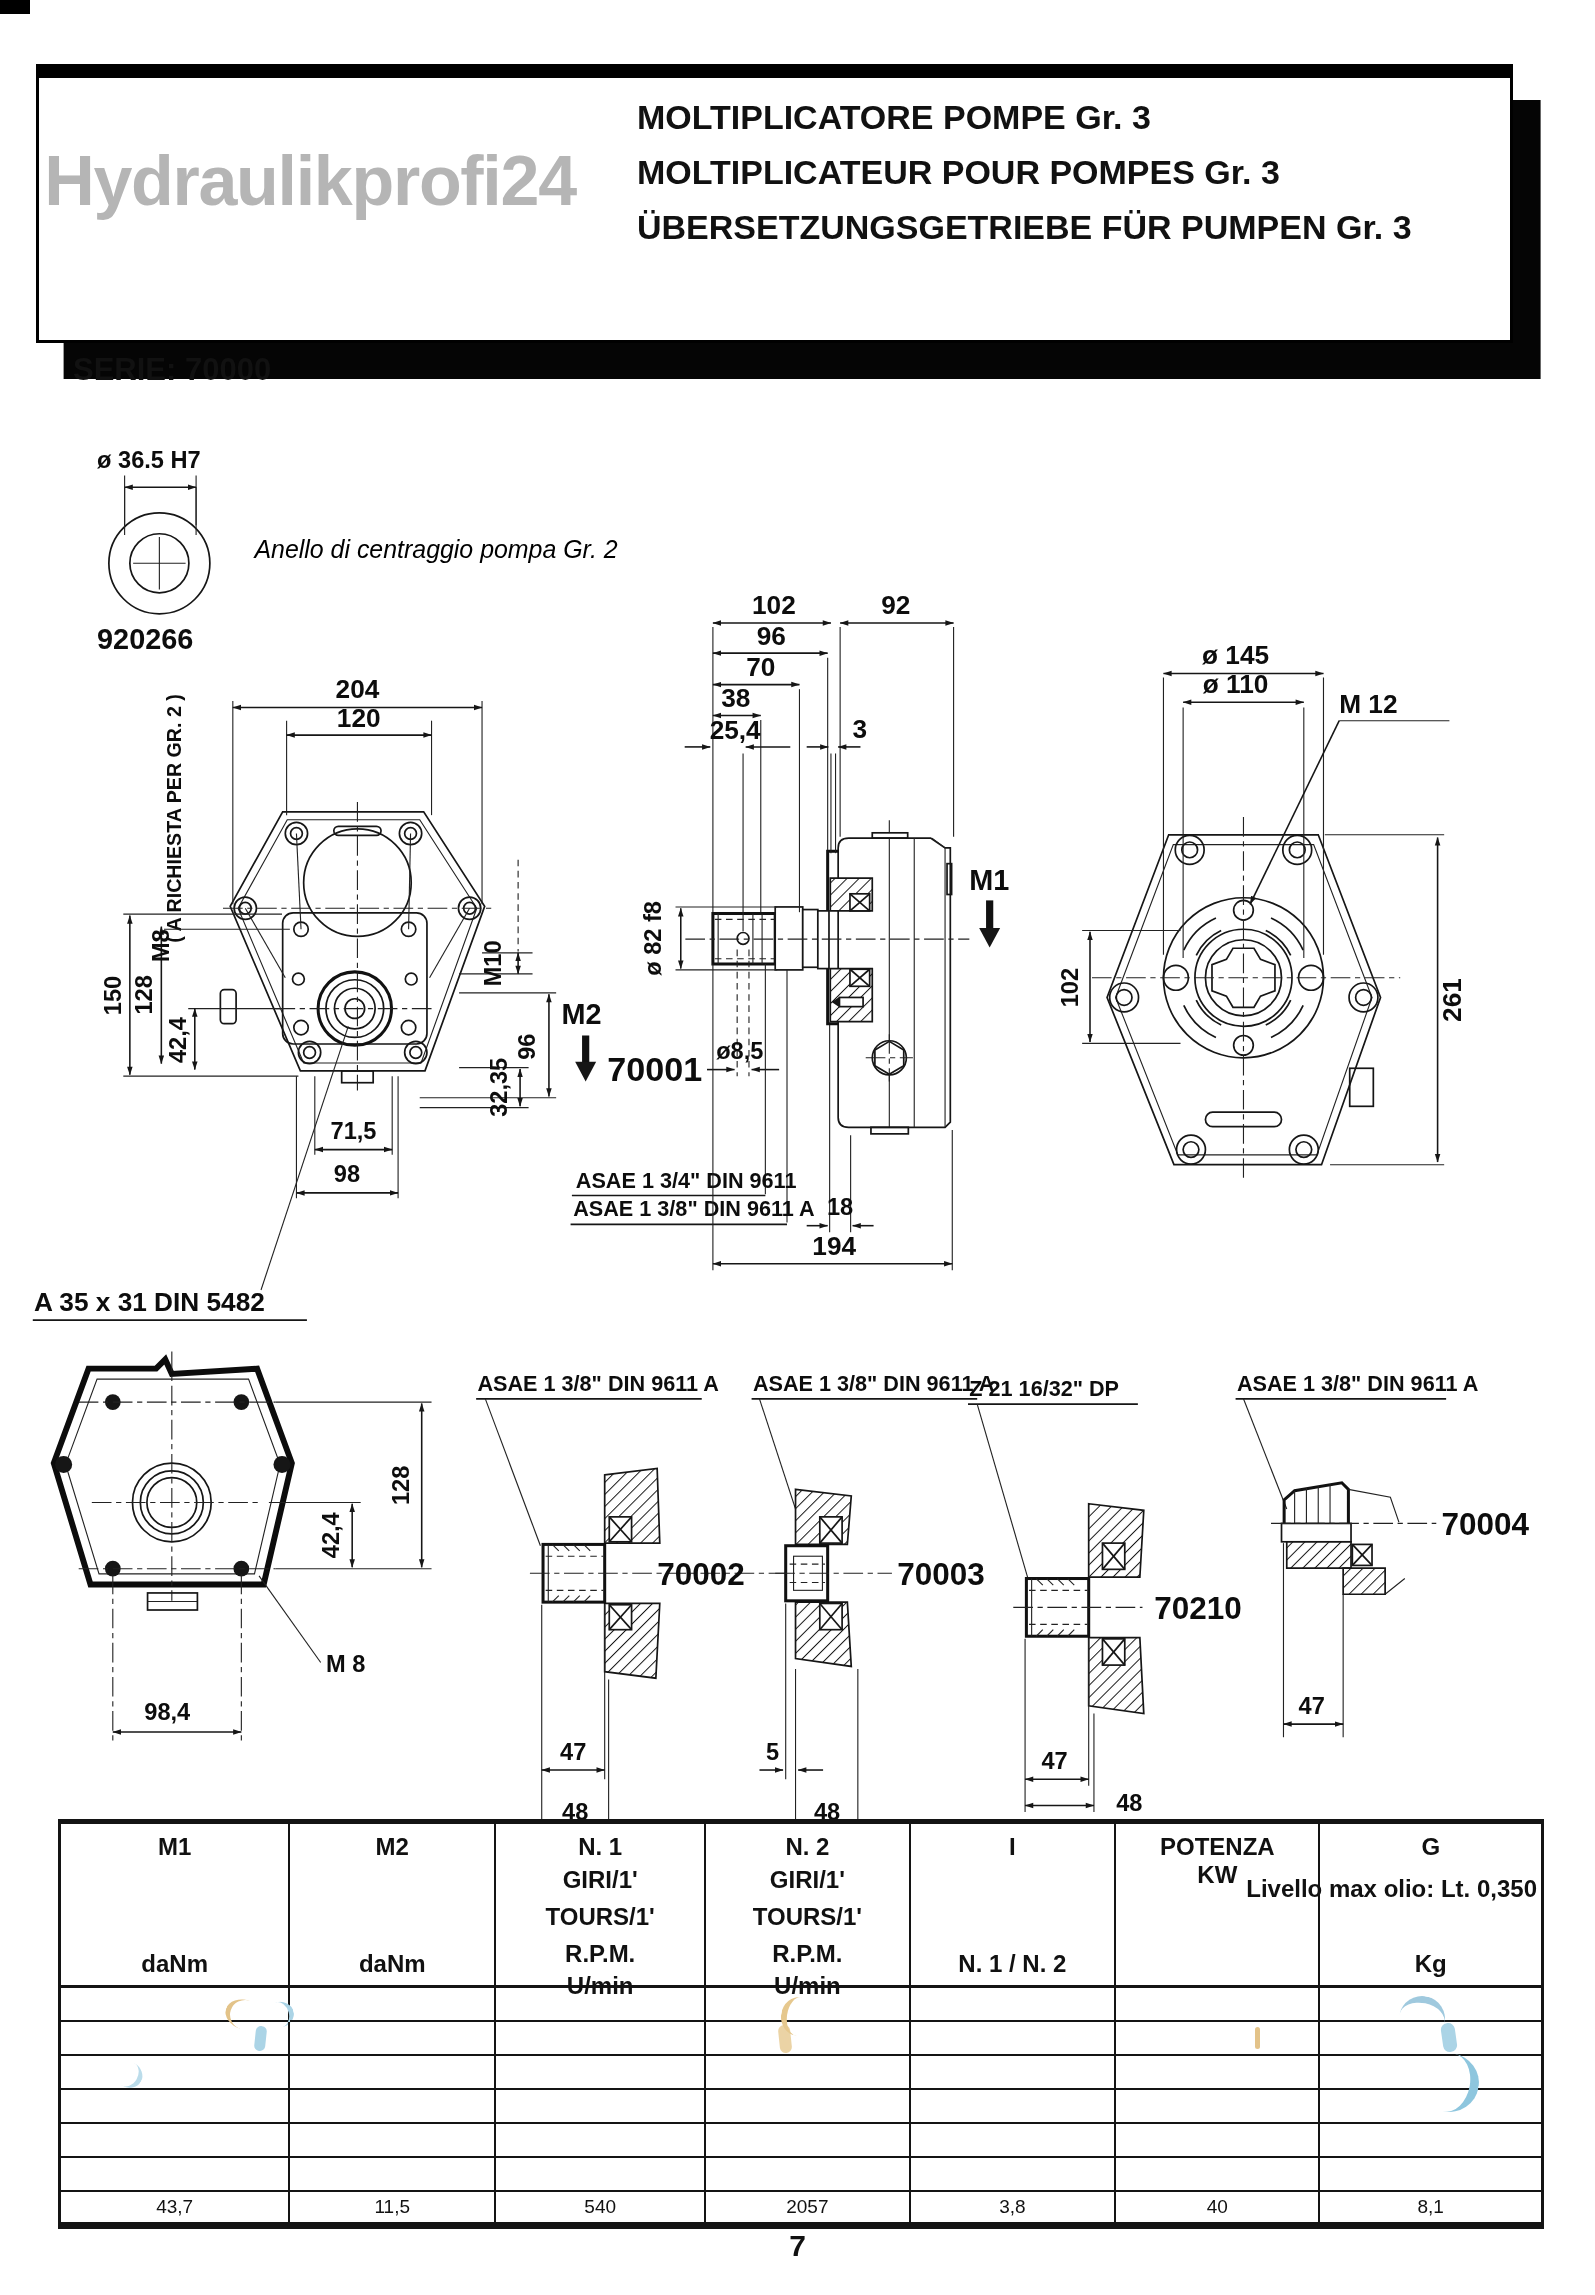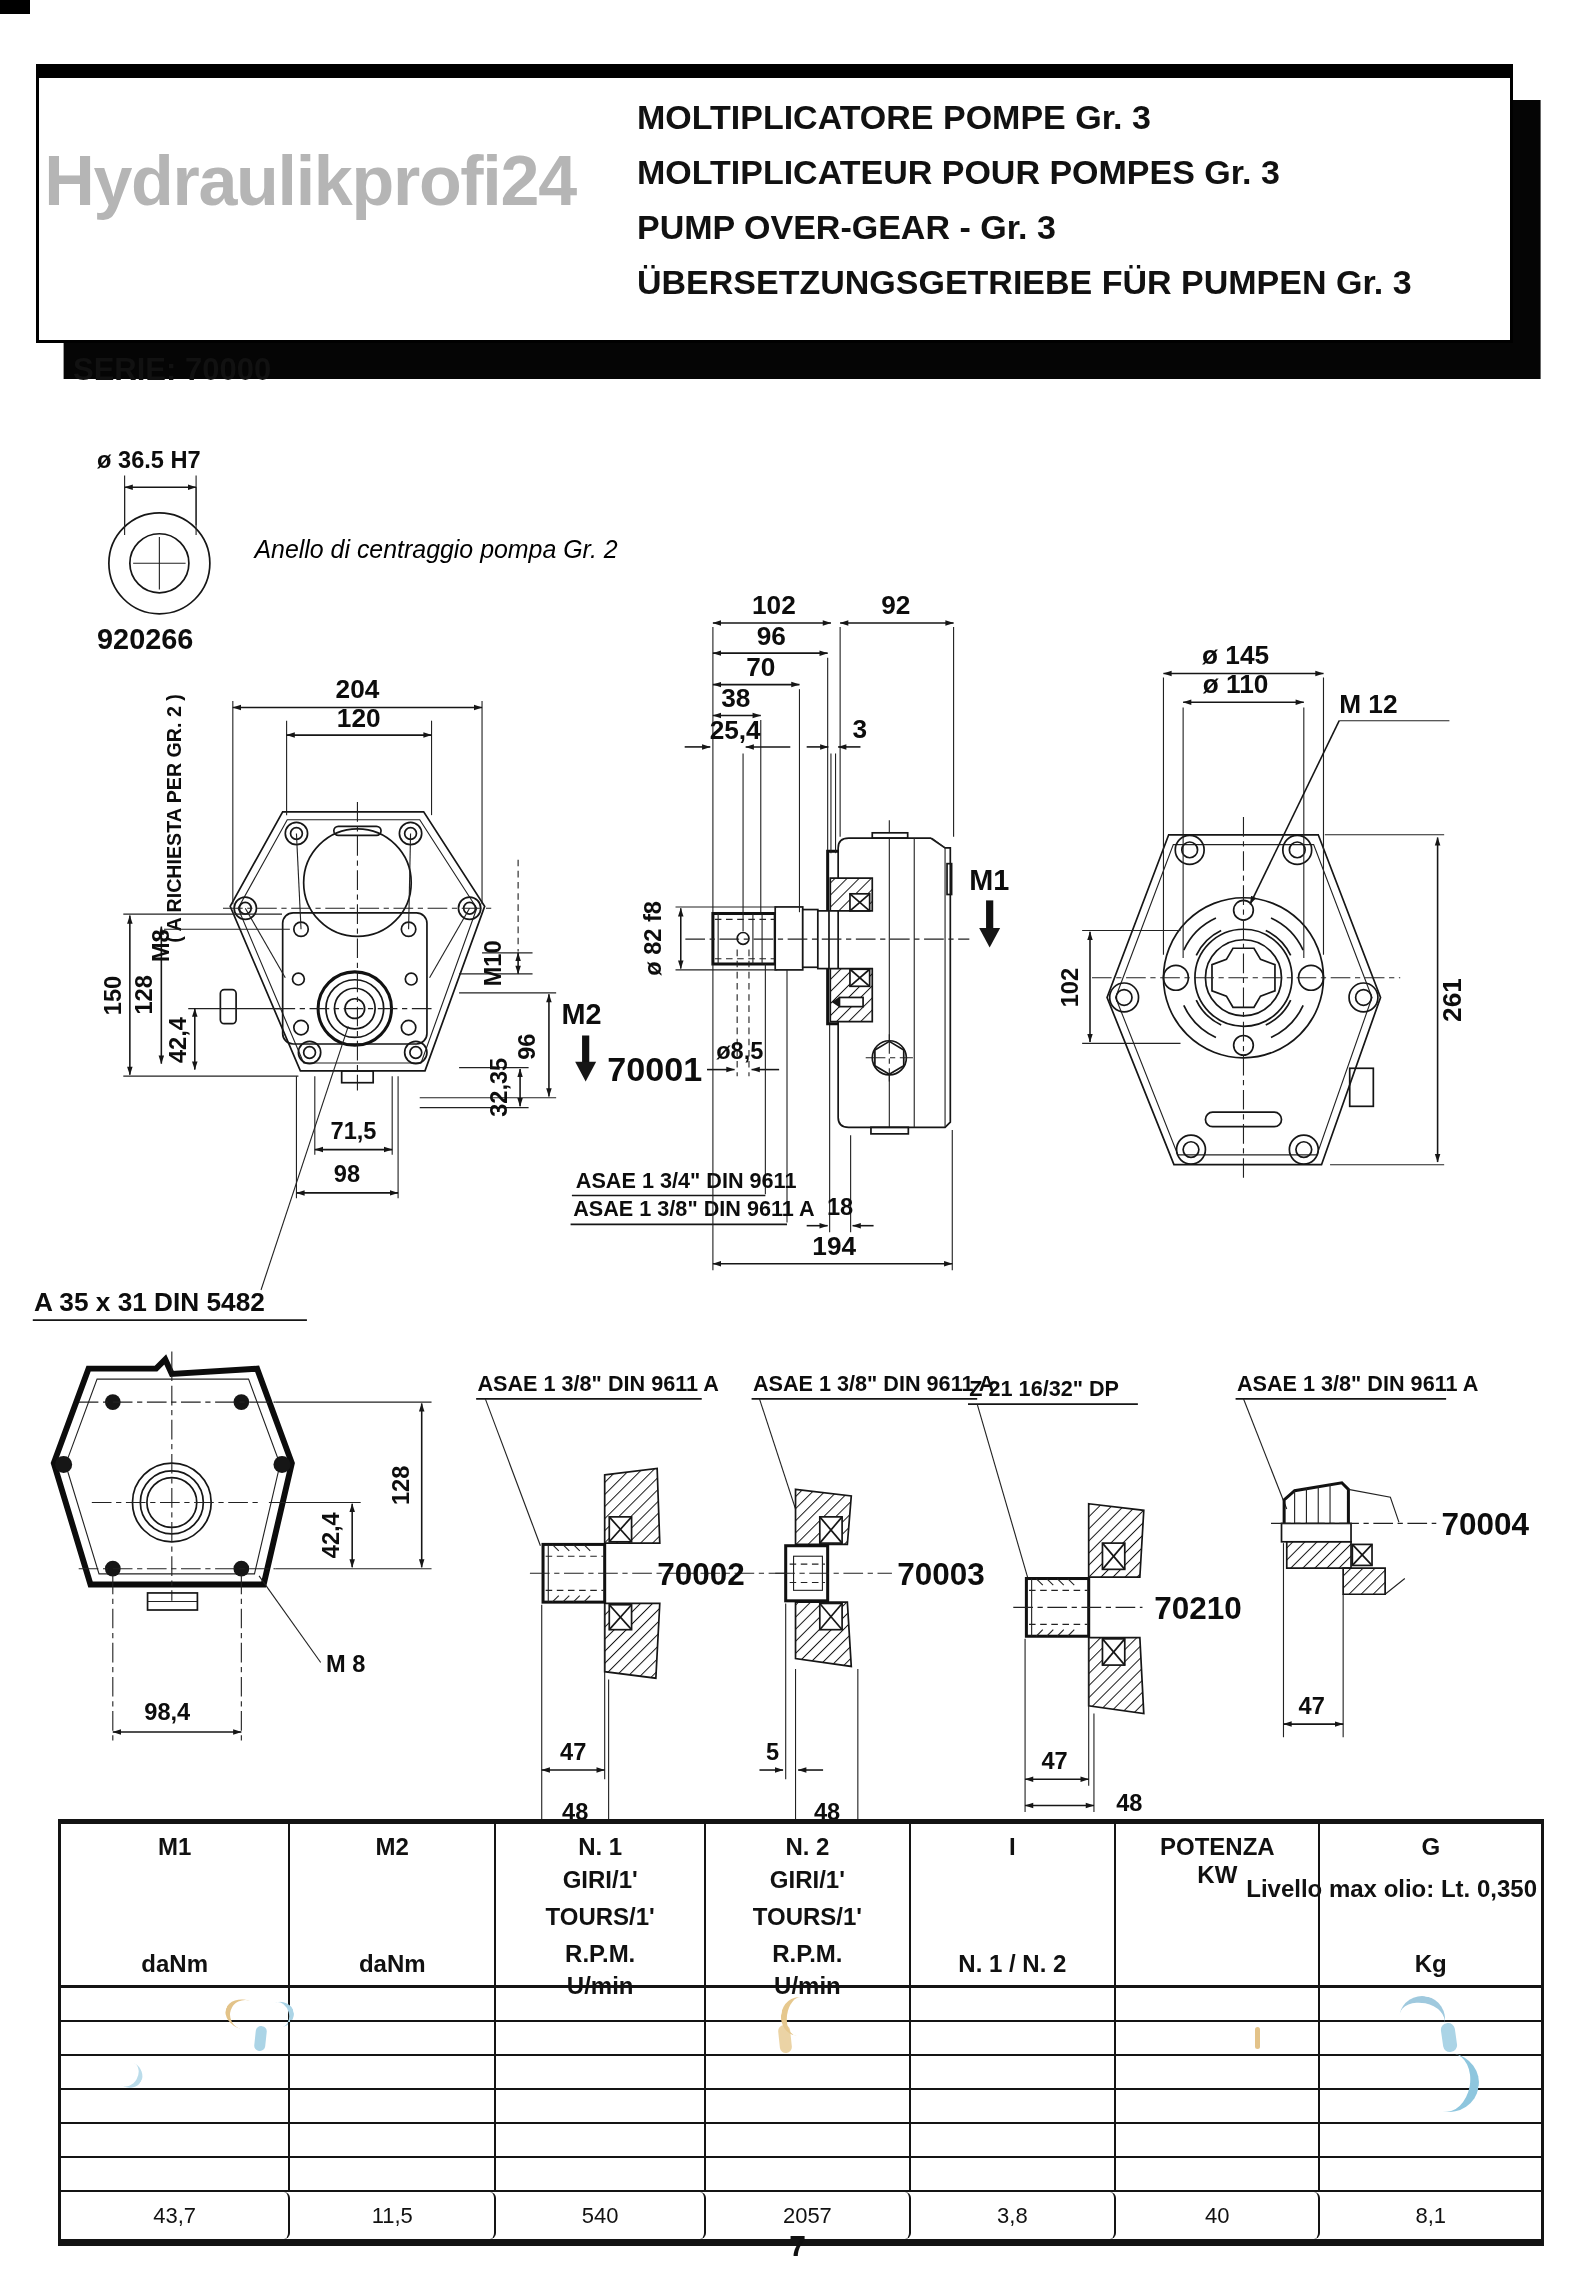--- a/index.html
+++ b/index.html
@@ -40,38 +40,37 @@
        border-top-width:5.9px;border-bottom-width:7.2px;display:grid;
        grid-template-columns:15.5% 13.9% 14.2% 13.8% 13.9% 13.8% 14.9%;}
   .tbl .c{border-right:2px solid #141414;border-bottom:2.6px solid #141414;position:relative;}
   .tbl .c:nth-child(7n){border-right:none;}
   .hc{height:164px;border-bottom:3.3px solid #141414 !important;display:flex;flex-direction:column;
       align-items:center;justify-content:space-between;padding:9.2px 2.6px 6.6px 2.6px;box-sizing:border-box;
       font-size:24px;font-weight:bold;text-align:center;}
   .hc .mid{white-space:pre-line;line-height:37px;}
   .hc.spread{justify-content:flex-start;}
   .er{height:32px;}
-  .dr{height:47px;display:flex;align-items:center;justify-content:center;
-      font-size:22px;border-bottom:none !important;border-radius:6px;}
+  .dr{height:30px;display:flex;align-items:center;justify-content:center;
+      font-size:19px;border-bottom:none !important;}
   .arc{position:absolute;pointer-events:none;}
   .pageno{position:absolute;left:0;right:0;top:2229px;text-align:center;font-size:30px;font-weight:bold;}
 </style>
 </head>
 <body>
 
 <div class="page">
 
   <div class="artifact"></div>
 
   <div class="hdrbox">
     <div class="wm">Hydraulikprofi24</div>
     <div class="titles">
       <div>MOLTIPLICATORE POMPE Gr. 3</div>
       <div>MOLTIPLICATEUR POUR POMPES Gr. 3</div>
-      <div>PUMP OVER-GEAR - Gr. 3</div>
       <div>ÜBERSETZUNGSGETRIEBE FÜR PUMPEN Gr. 3</div>
     </div>
   </div>
 
   <div class="serie">SERIE: 70000</div>
 
   <svg width="1595" height="1417" viewBox="0 620 2432 2160">
     <defs>
       <marker id="ar" markerWidth="15" markerHeight="11" refX="13" refY="5" orient="auto-start-reverse" markerUnits="userSpaceOnUse">
         <path d="M0.5,0.8 L13.5,5 L0.5,9.2 Z" fill="#161616"></path>

